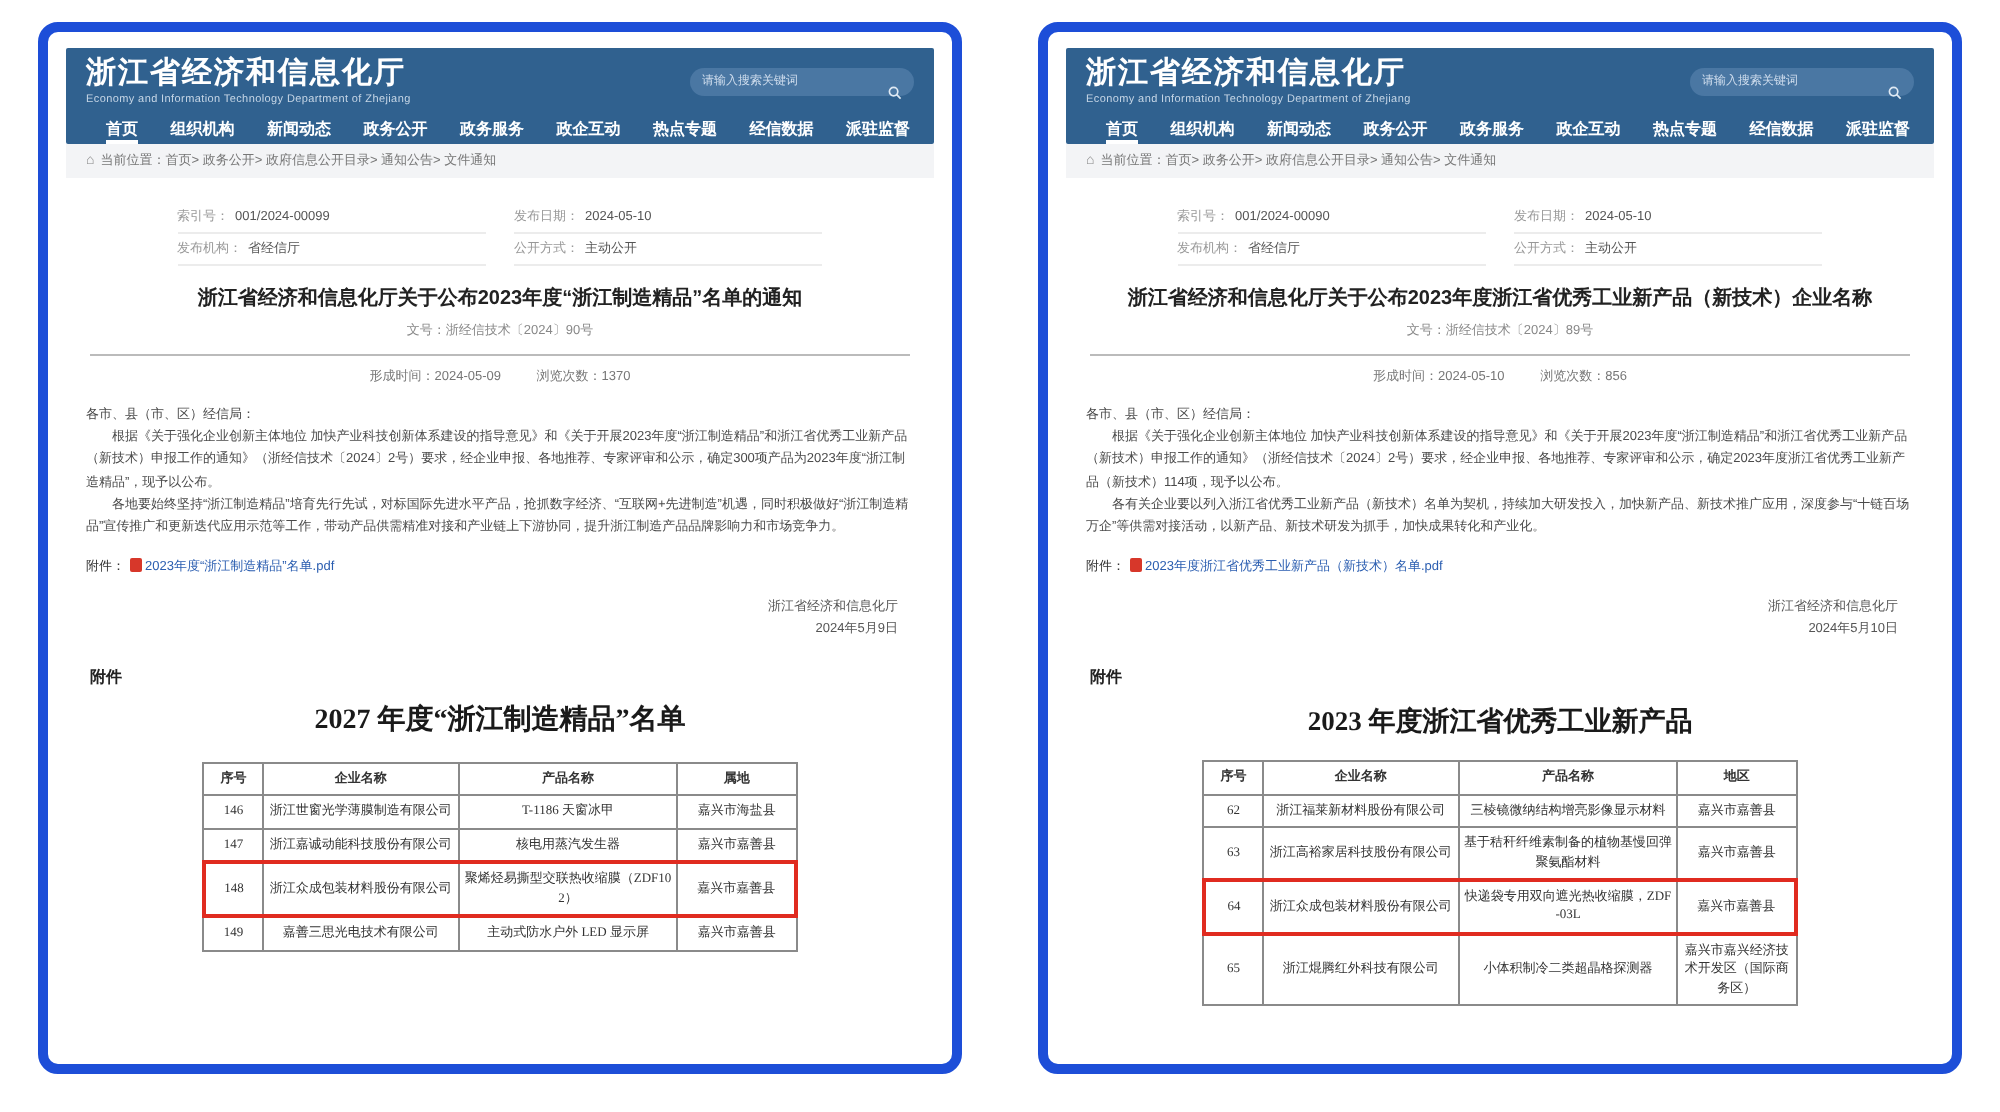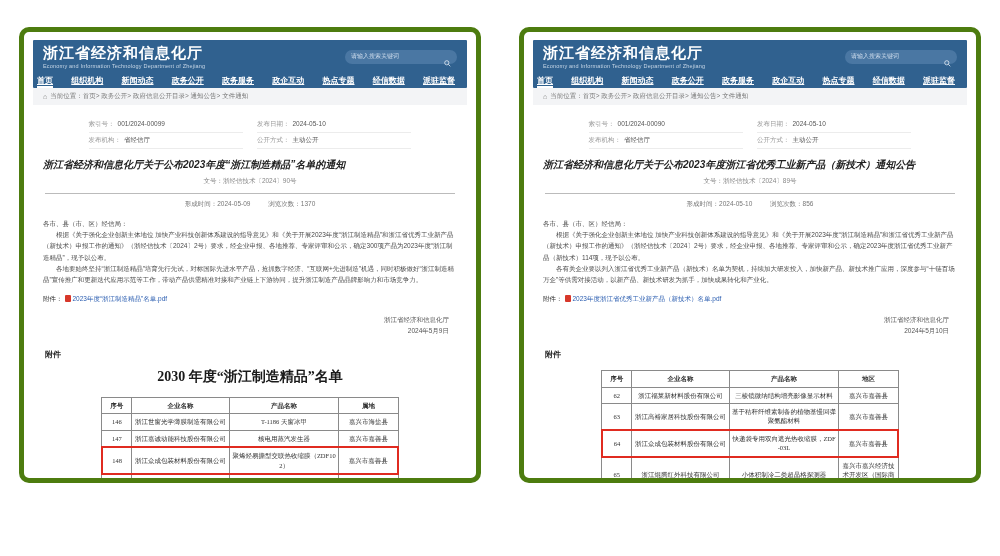--- a/index.html
+++ b/index.html
@@ -1,41 +1,41 @@
 <!DOCTYPE html>
 <html><head>
 <meta charset="utf-8">
 <style>
   html,body{margin:0;padding:0;background:#ffffff;width:1000px;height:556px;overflow:hidden;
     font-family:"Liberation Sans","DejaVu Sans",sans-serif;-webkit-font-smoothing:antialiased;}
   .stage{position:relative;width:1000px;height:556px;background:#fff;}
-  .panel{position:absolute;top:27px;width:462px;height:456px;box-sizing:border-box;
-    border:5px solid #4d7c0f;border-radius:10px;background:#fff;overflow:hidden;}
+  .panel{position:absolute;top:11px;width:462px;height:526px;box-sizing:border-box;
+    border:5px solid #1d4ed8;border-radius:10px;background:#fff;overflow:hidden;}
   .panel.left{left:19px;} .panel.right{left:519px;}
   .shot{margin:8px 9px;}
   
   .bluehead{background:#30618f;color:#fff;border-radius:1px;}
   .logorow{display:flex;align-items:center;justify-content:space-between;padding:5px 10px 2px 10px;}
   .site-title{font-size:15px;font-weight:bold;letter-spacing:1px;line-height:1.1;}
   .site-sub{font-size:5.5px;color:#c6d6e6;margin-top:1px;letter-spacing:.2px;}
   .search{display:flex;align-items:center;justify-content:space-between;width:112px;height:14px;
     background:#4a77a3;border-radius:8px;padding:0 6px;box-sizing:border-box;}
   .search .ph{font-size:6px;color:#cfdded;}
   .mag{width:7px;height:7px;display:inline-block;}
-  .navrow{display:flex;justify-content:space-between;padding:4px 12px 0 4px;height:17px;box-sizing:border-box;text-decoration:underline;}
+  .navrow{display:flex;justify-content:space-between;padding:4px 12px 0 20px;height:17px;box-sizing:border-box;}
   .nav-item{font-size:8px;color:#fff;font-weight:bold;padding-bottom:3px;white-space:nowrap;cursor:pointer;}
   .nav-item.active{border-bottom:2px solid #fff;}
   .crumb{background:#f3f4f6;color:#777;font-size:6.5px;padding:4px 10px;display:flex;align-items:center;gap:3px;}
   .homeic{font-size:7px;color:#888;}
   
   .doc{padding:8px 10px 0 10px;color:#333;}
   .meta{width:78%;margin:4px auto 0 auto;display:grid;grid-template-columns:1fr 1fr;column-gap:14px;font-size:6.5px;}
   .meta .cell{border-bottom:1px solid #ececec;padding:3px 0;color:#555;}
   .meta .lb{color:#999;margin-right:3px;}
-  .doc-title{margin-top:9px;text-align:left;font-size:10px;font-weight:bold;color:#222;white-space:nowrap;font-style:italic;}
+  .doc-title{margin-top:9px;text-align:center;font-size:10px;font-weight:bold;color:#222;white-space:nowrap;}
   .doc-no{text-align:center;font-size:6.5px;color:#888;margin-top:5px;}
   .hr{border-bottom:1px solid #bbb;margin:7px 2px 0 2px;}
   .stats{text-align:center;font-size:6.5px;color:#777;margin-top:6px;}
   .stats span{margin:0 8px;}
   .body{margin-top:9px;font-size:6.5px;line-height:1.75;color:#4a4a4a;}
   .body p{margin:0;text-indent:2em;}
   .body .salut{text-indent:0;}
   .attach{margin-top:9px;font-size:6.5px;color:#333;}
   .pdfic{display:inline-block;width:6px;height:7px;background:#d7372a;border-radius:1px;margin:0 2px;vertical-align:-1px;}
   .attach a{color:#2a5db0;text-decoration:none;}
@@ -114,21 +114,21 @@
           <p>各地要始终坚持“浙江制造精品”培育先行先试，对标国际先进水平产品，抢抓数字经济、“互联网+先进制造”机遇，同时积极做好“浙江制造精品”宣传推广和更新迭代应用示范等工作，带动产品供需精准对接和产业链上下游协同，提升浙江制造产品品牌影响力和市场竞争力。</p>
         </div>
         <div class="attach">
           <span>附件：</span><span class="pdfic"></span><a>2023年度“浙江制造精品”名单.pdf</a>
         </div>
         <div class="sign">
           <div>浙江省经济和信息化厅</div>
           <div>2024年5月9日</div>
         </div>
         <div class="appx-label">附件</div>
-        <div class="appx-title">2030 年度“浙江制造精品”名单</div>
+        <div class="appx-title">2027 年度“浙江制造精品”名单</div>
         <table class="res">
           <colgroup>
               <col class="c0">
               <col class="c1">
               <col class="c2">
               <col class="c3">
             </colgroup>
           <tbody>
               <tr>
             <th>序号</th>
@@ -201,41 +201,42 @@
         <span>当前位置：首页&gt; 政务公开&gt; 政府信息公开目录&gt; 通知公告&gt; 文件通知</span>
       </div>
 
       <div class="doc">
         <div class="meta">
           <div class="cell"><span class="lb">索引号：</span><span>001/2024-00090</span></div>
           <div class="cell"><span class="lb">发布日期：</span><span>2024-05-10</span></div>
           <div class="cell"><span class="lb">发布机构：</span><span>省经信厅</span></div>
           <div class="cell"><span class="lb">公开方式：</span><span>主动公开</span></div>
         </div>
-        <div class="doc-title">浙江省经济和信息化厅关于公布2023年度浙江省优秀工业新产品（新技术）通知公告</div>
+        <div class="doc-title">浙江省经济和信息化厅关于公布2023年度浙江省优秀工业新产品（新技术）企业名称</div>
         <div class="doc-no">文号：浙经信技术〔2024〕89号</div>
         <div class="hr"></div>
         <div class="stats">
           <span>形成时间：2024-05-10</span>
           <span>浏览次数：856</span>
         </div>
         <div class="body">
           <p class="salut">各市、县（市、区）经信局：</p>
           <p>根据《关于强化企业创新主体地位 加快产业科技创新体系建设的指导意见》和《关于开展2023年度“浙江制造精品”和浙江省优秀工业新产品（新技术）申报工作的通知》（浙经信技术〔2024〕2号）要求，经企业申报、各地推荐、专家评审和公示，确定2023年度浙江省优秀工业新产品（新技术）114项，现予以公布。</p>
           <p>各有关企业要以列入浙江省优秀工业新产品（新技术）名单为契机，持续加大研发投入，加快新产品、新技术推广应用，深度参与“十链百场万企”等供需对接活动，以新产品、新技术研发为抓手，加快成果转化和产业化。</p>
         </div>
         <div class="attach">
           <span>附件：</span><span class="pdfic"></span><a>2023年度浙江省优秀工业新产品（新技术）名单.pdf</a>
         </div>
         <div class="sign">
           <div>浙江省经济和信息化厅</div>
           <div>2024年5月10日</div>
         </div>
         <div class="appx-label">附件</div>
         <div class="appx-title">
+          <div>2023 年度浙江省优秀工业新产品</div>
         </div>
         <table class="res">
           <colgroup>
               <col class="c0">
               <col class="c1">
               <col class="c2">
               <col class="c3">
             </colgroup>
           <tbody>
               <tr>

